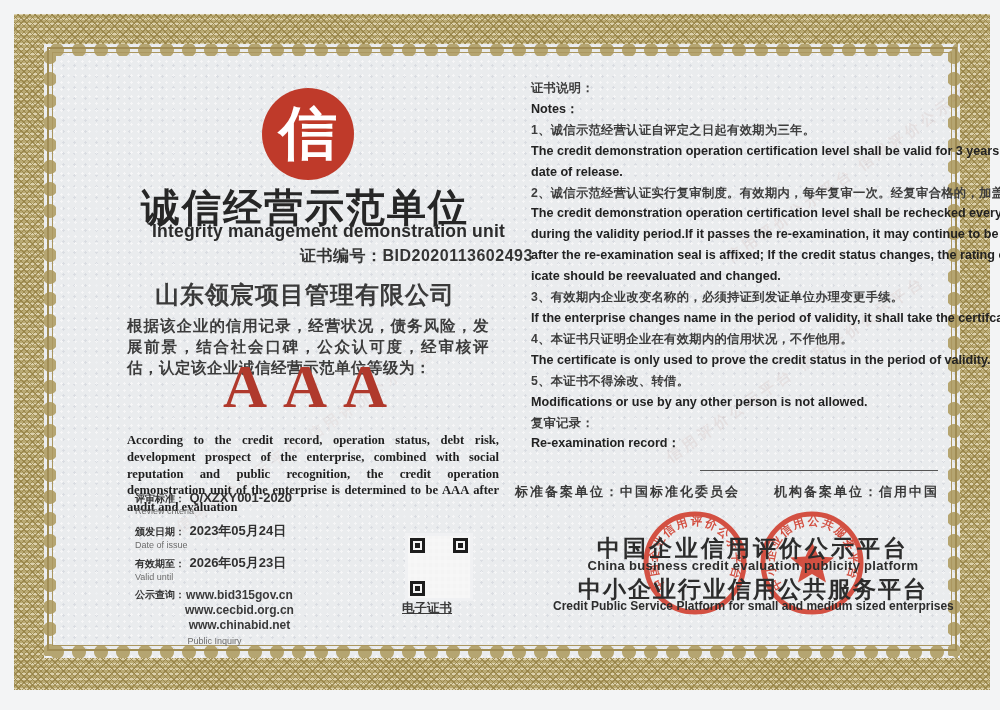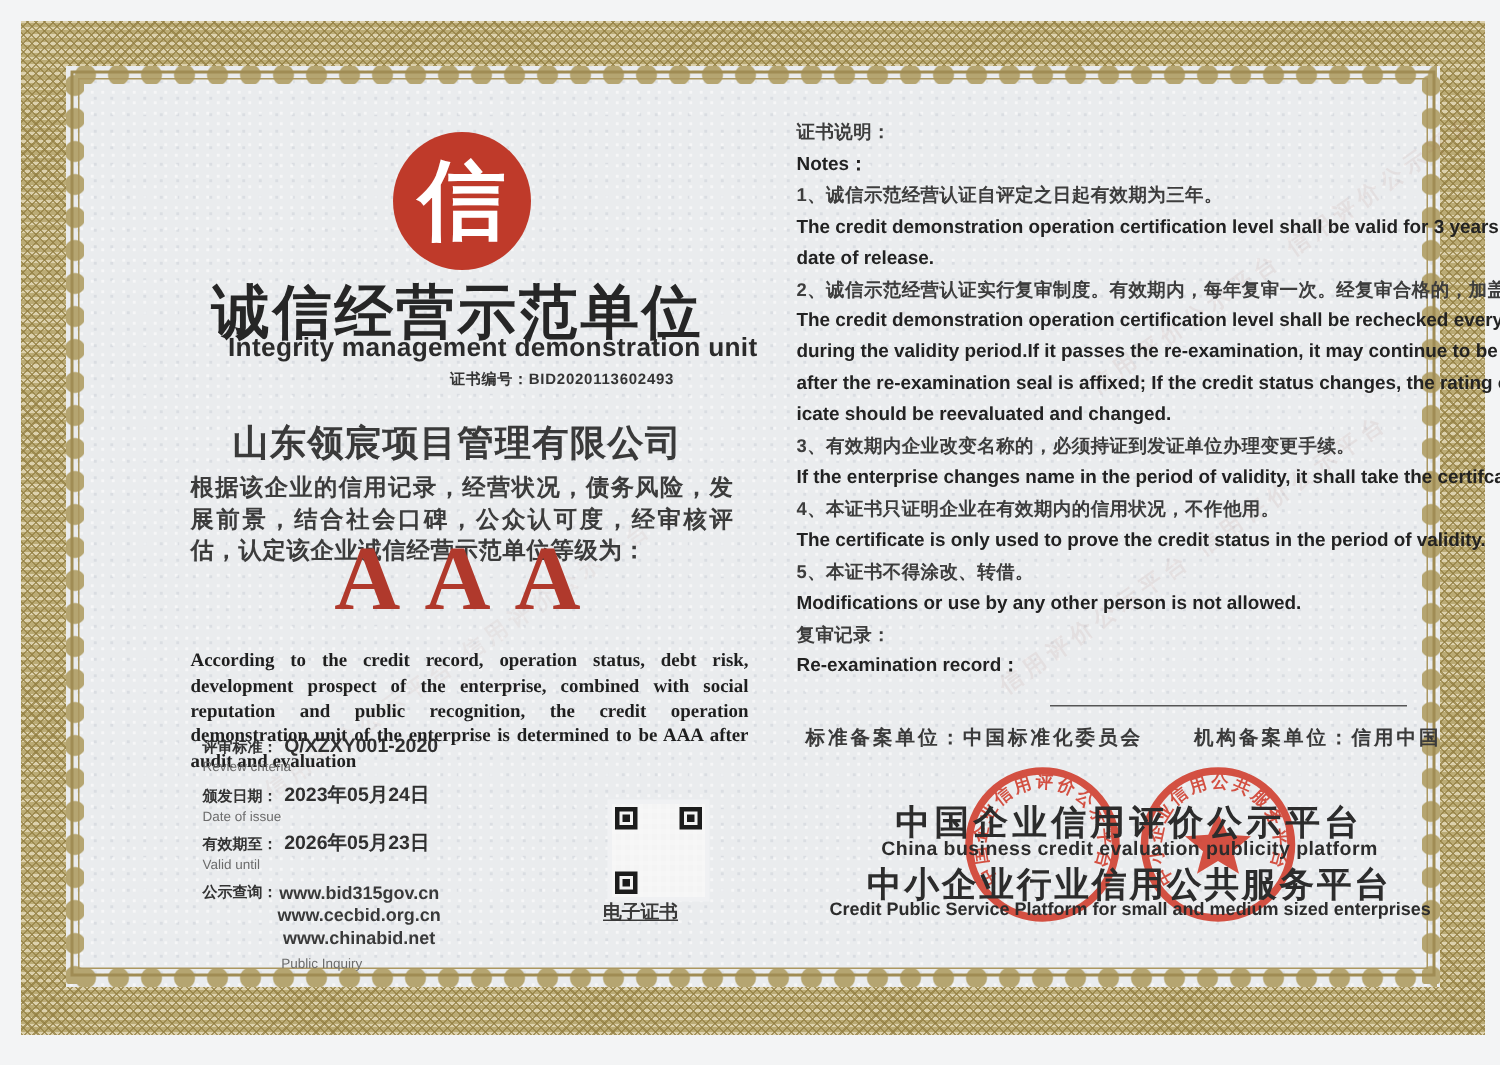--- a/index.html
+++ b/index.html
@@ -32,21 +32,21 @@
   .sc-v{width:12px;top:46px;bottom:54px;background:radial-gradient(circle 8px at 50% 11px, #b5a571 0 6.5px, rgba(0,0,0,0) 7.5px);background-size:12px 22px;background-repeat:repeat-y;}
   .frame-outer{position:absolute; inset:47px 43px 59px 47px; border:2px solid #a08c54;}
   .frame-inner{position:absolute; inset:52px 48px 64px 52px; border:1px solid #ab9760;}
   
   .wm{color:rgba(168,98,92,.09);font-size:15px;letter-spacing:4px;white-space:nowrap;transform:rotate(-35deg);font-weight:bold;}
   
   .logo{left:262px;top:88px;width:92px;height:92px;border-radius:50%;background:#bf3a2a;display:flex;align-items:center;justify-content:center;}
   .logo-char{color:#fff;font-size:58px;font-weight:bold;font-family:"Liberation Serif",serif;line-height:1;}
   .title-cn{left:105px;top:181px;width:400px;text-align:center;font-size:39px;font-weight:bold;color:#262626;letter-spacing:2px;white-space:nowrap;}
   .title-en{left:105px;top:221px;width:400px;text-align:right;font-size:17.5px;font-weight:bold;color:#2b2b2b;letter-spacing:.2px;white-space:nowrap;}
-  .cert-no{left:300px;top:246px;font-size:10px;font-weight:bold;color:#343434;letter-spacing:.5px;}
+  .cert-no{left:300px;top:246px;font-size:16px;font-weight:bold;color:#343434;letter-spacing:.5px;}
   
   .company{left:105px;top:279px;width:400px;text-align:center;font-size:24px;font-weight:bold;color:#3a3a3a;letter-spacing:1px;white-space:nowrap;}
   .stmt-cn{left:127px;top:315px;width:362px;font-size:15.5px;line-height:21px;color:#3c3c3c;font-weight:600;letter-spacing:.5px;text-align:justify;}
   .grade{left:105px;top:352px;width:400px;text-align:center;font-family:"Liberation Serif",serif;font-weight:bold;font-size:61px;letter-spacing:16px;color:#b0392c;text-indent:16px;}
   .stmt-en{left:127px;top:432px;width:372px;font-family:"Liberation Serif",serif;font-weight:bold;font-size:12.6px;line-height:16.8px;color:#1f1f1f;text-align:justify;}
   
   .mlab{font-size:10px;font-weight:bold;color:#333;}
   .mval{font-size:13px;font-weight:bold;color:#303030;}
   .msub{font-size:9px;color:#6b6b6b;}
   .urls div{font-size:12px;font-weight:600;color:#3a3a3a;line-height:15px;}
@@ -58,21 +58,21 @@
       background-blend-mode:screen;outline:3px solid #f0f1f3;}
   .finder{position:absolute;width:15px;height:15px;border:3px solid #1c1c1c;background:#f4f4f4;box-sizing:border-box;}
   .finder::after{content:"";position:absolute;inset:2px;background:#1c1c1c;}
   .qr-label{left:402px;top:600px;width:74px;font-size:12.5px;font-weight:600;color:#3a3a3a;text-decoration:underline;}
   
   .notes{left:531px;top:78px;width:404px;}
   .notes .ln{line-height:20.9px;white-space:nowrap;}
   .notes .cn{font-size:12.3px;color:#3d3d3d;font-weight:600;letter-spacing:.3px;}
   .notes .en{font-size:12.6px;color:#222;font-weight:600;font-family:"Liberation Sans",sans-serif;}
   .re-line{left:700px;top:470px;width:238px;border-bottom:1.5px solid #555;}
-  .filing{left:537px;top:483px;width:404px;font-size:13px;font-weight:600;color:#3a3a3a;letter-spacing:2px;white-space:nowrap;}
+  .filing{left:515px;top:483px;width:404px;font-size:13px;font-weight:600;color:#3a3a3a;letter-spacing:2px;white-space:nowrap;}
   .filing .gap{display:inline-block;width:34px;}
   
   .org{left:553px;top:0;width:400px;text-align:center;white-space:nowrap;z-index:3;}
   .org1cn{top:533px;font-size:23px;font-weight:bold;color:#2c2c2c;letter-spacing:3px;}
   .org1en{top:558px;font-size:13px;font-weight:bold;color:#2c2c2c;letter-spacing:.3px;}
   .org2cn{top:574px;font-size:23px;font-weight:bold;color:#2c2c2c;letter-spacing:2px;}
   .org2en{top:599px;font-size:12px;font-weight:bold;color:#2c2c2c;}
   .seals{left:590px;top:500px;width:290px;height:135px;z-index:2;opacity:.88;}
 </style>
 </head>

